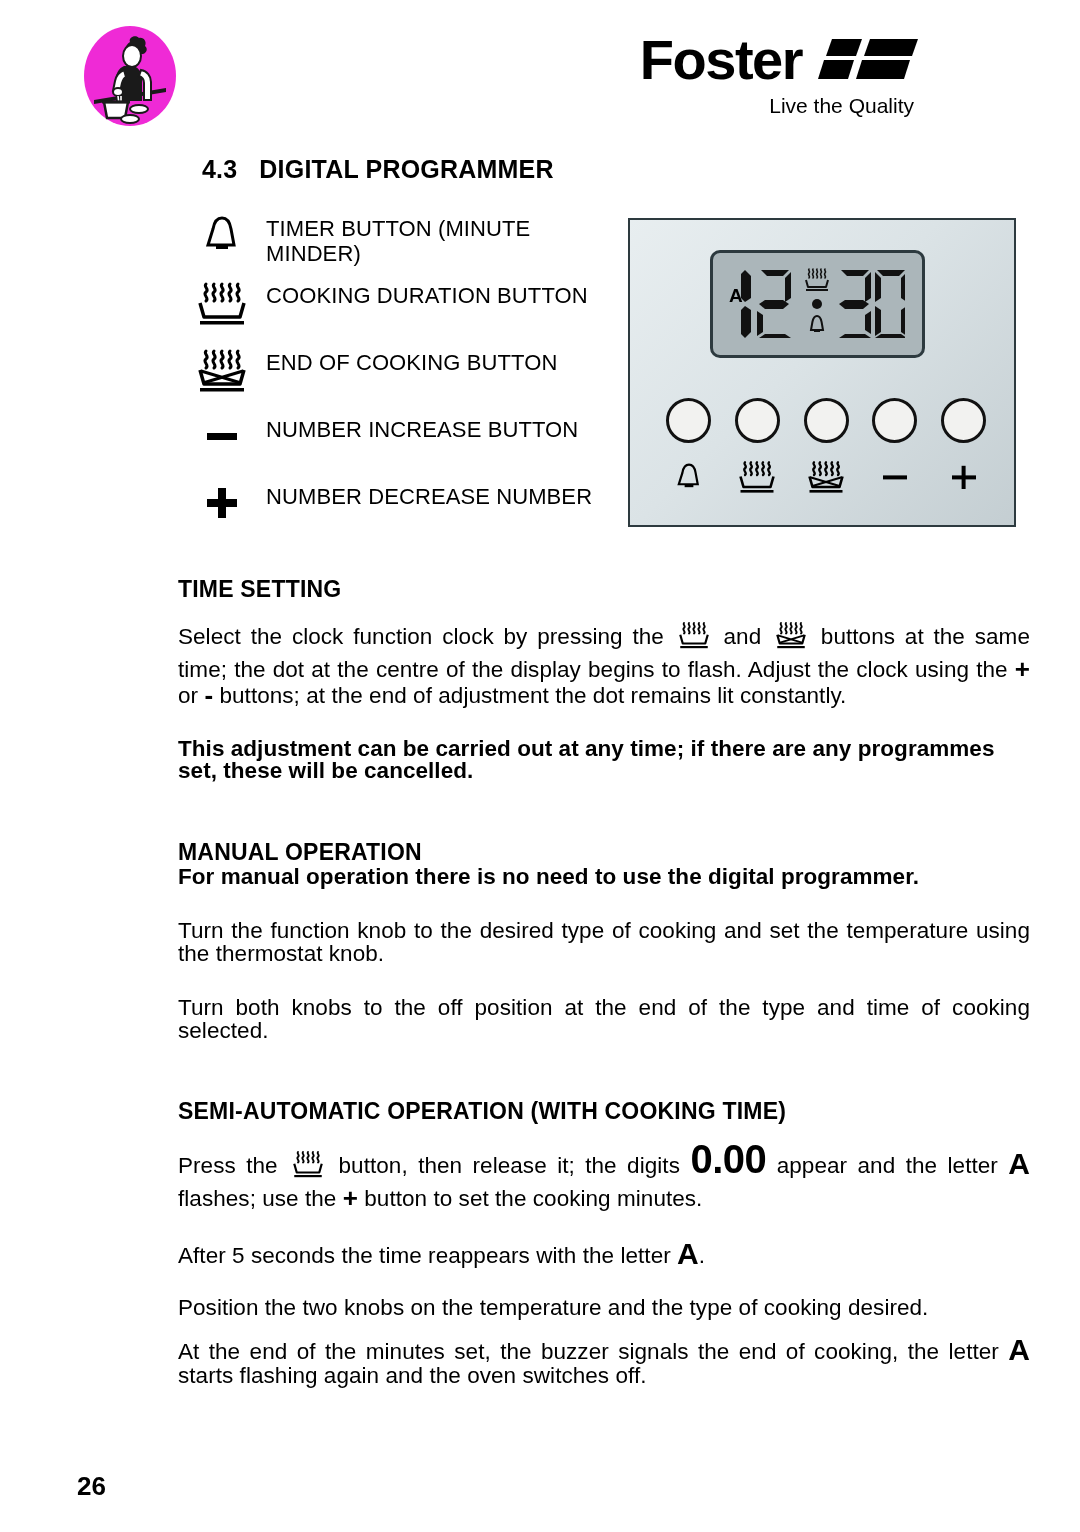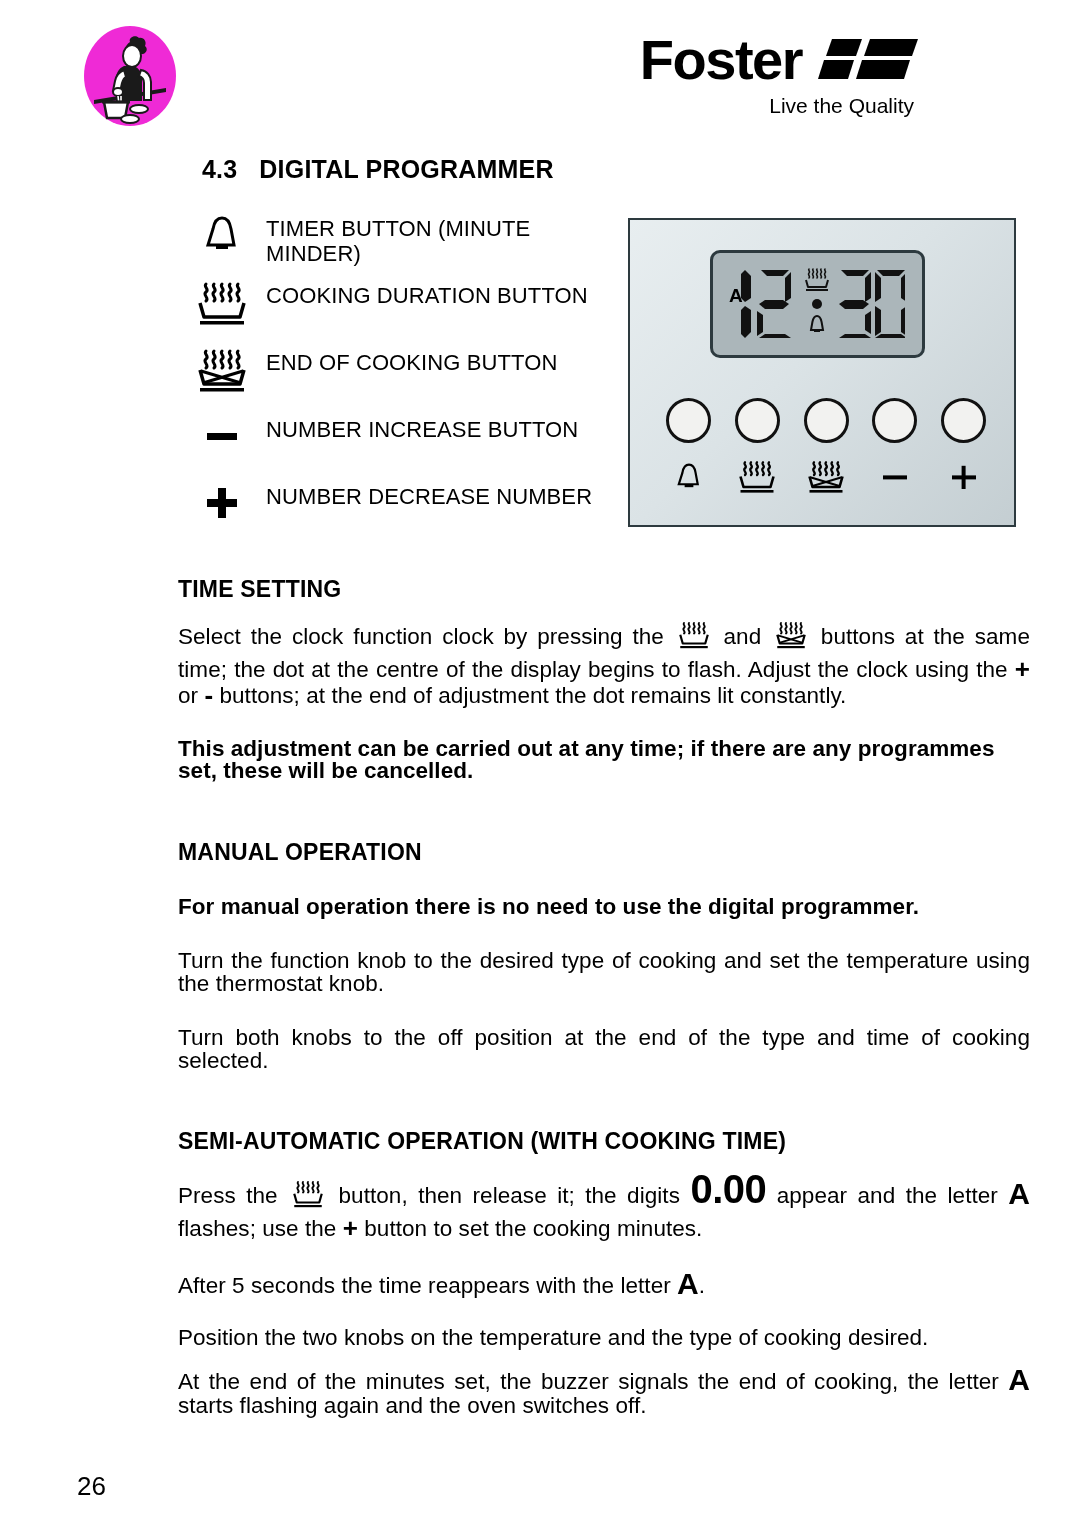--- a/index.html
+++ b/index.html
@@ -207,21 +207,21 @@
     font-weight: bold;
     font-size: 40px;
     letter-spacing: -0.5px;
   }
 
   
   #page-number {
     position: absolute;
     left: 77px; top: 1471px;
     font-size: 26px;
-    font-weight: normal;
+    font-weight: bold;
   }
 </style>
 </head>
 <body>
 
 <div id="header">
 
   <div id="chef-badge">
     <div class="ellipse"></div>
     <svg width="92" height="100" viewBox="0 0 92 100">
@@ -498,21 +498,21 @@
     <span class="big-sym">+</span>
     <span>or</span>
     <span class="big-sym">-</span>
     <span>buttons; at the end of adjustment the dot remains lit constantly.</span>
   </p>
 
   <p class="body bold tight" style="margin-top:30px;">This adjustment can be carried out at any time; if there are any programmes set, these will be cancelled.</p>
 
   <h3 class="block-title" style="margin-top:56px;">MANUAL OPERATION</h3>
 
-  <p class="body bold tight" style="margin-top:30px;">For manual operation there is no need to use the digital programmer.</p>
+  <p class="body bold tight" style="">For manual operation there is no need to use the digital programmer.</p>
 
   <p class="body tight justify" style="margin-top:32px;">Turn the function knob to the desired type of cooking and set the temperature using the thermostat knob.</p>
 
   <p class="body tight justify" style="margin-top:32px;">Turn both knobs to the off position at the end of the type and time of cooking selected.</p>
 
   <h3 class="block-title" style="margin-top:56px;">SEMI-AUTOMATIC OPERATION (WITH COOKING TIME)</h3>
 
   <p class="body justify loose" style="margin-top:14px;">
     <span>Press the</span>
     <span class="inline-ic">

